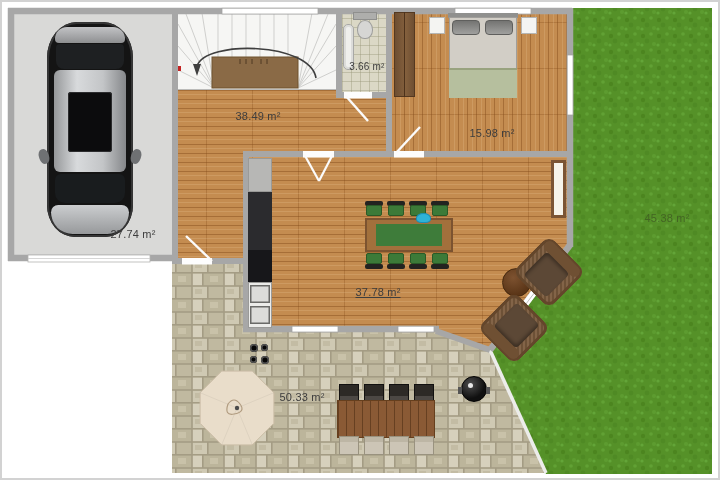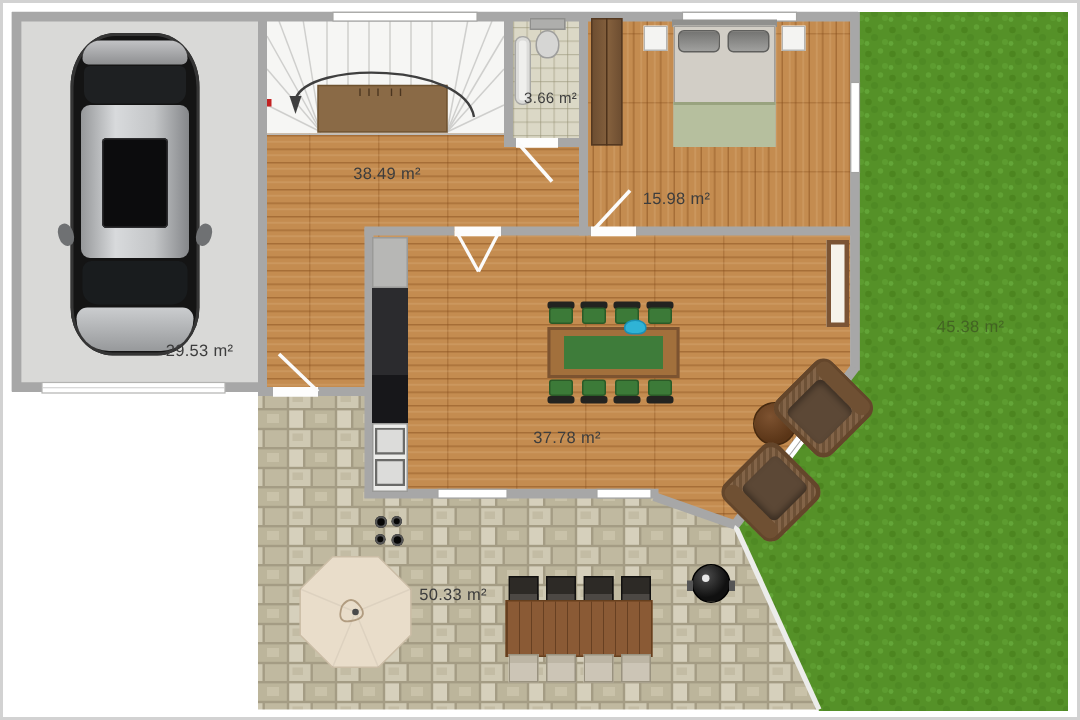--- a/index.html
+++ b/index.html
@@ -3,21 +3,21 @@
 <meta charset="utf-8">
 <style>
   html,body{margin:0;padding:0;background:#fff;font-family:"Liberation Sans",sans-serif;}
   #plan{position:relative;width:720px;height:480px;background:#fff;overflow:hidden;
         box-shadow:inset 0 0 0 2px #d2d2d2;}
   svg.base{position:absolute;left:0;top:0;z-index:1;}
   .furn{position:absolute;z-index:2;}
   .lbl{position:absolute;z-index:4;font-size:11px;color:#3d3d3d;white-space:nowrap;
        transform:translate(-50%,-50%);letter-spacing:.2px;}
   .lbl.small{font-size:10px;}
-  .lbl.grass{color:#3f5a22;opacity:.8;}
+  .lbl.grass{color:#3f5a22;opacity:.8;margin-left:20px;}
 
   
   .car{left:47px;top:22px;width:86px;height:215px;}
   .car .body{position:absolute;inset:0;background:#141414;border-radius:30px 30px 28px 28px/36px 36px 32px 32px;box-shadow:inset 0 0 0 2px #353535;}
   .car .reardeck{position:absolute;left:8px;top:5px;width:70px;height:16px;background:linear-gradient(#c2c3c5,#8e8f91);border-radius:12px 12px 4px 4px;}
   .car .rearwin{position:absolute;left:9px;top:22px;width:68px;height:25px;background:#1e2022;border-radius:4px 4px 8px 8px;}
   .car .roof{position:absolute;left:7px;top:48px;width:72px;height:102px;background:linear-gradient(90deg,#96989a,#d8dadc 32%,#c3c5c7 68%,#85878a);border-radius:6px;}
   .car .sunroof{position:absolute;left:21px;top:70px;width:44px;height:60px;background:#0c0c0d;border-radius:3px;box-shadow:inset 0 0 0 1px #2c2c2e;}
   .car .windshield{position:absolute;left:8px;top:152px;width:70px;height:29px;background:#191c1e;border-radius:6px 6px 10px 10px;}
   .car .hood{position:absolute;left:4px;top:183px;width:78px;height:29px;background:linear-gradient(#cbcdcf,#97999b);border-radius:8px 8px 24px 24px;}
@@ -338,21 +338,21 @@
     <div class="ochair-l" style="left:27px;"></div>
     <div class="ochair-l" style="left:52px;"></div>
     <div class="ochair-l" style="left:77px;"></div>
   </div>
   <div class="furn grill">
     <div class="h1"></div>
     <div class="h2"></div>
     <div class="dot"></div>
   </div>
 
-  <div class="lbl" style="left:133px;top:234px;">29.53 m²</div>
+  <div class="lbl" style="left:133px;top:234px;">27.74 m²</div>
   <div class="lbl" style="left:258px;top:116px;">38.49 m²</div>
   <div class="lbl small" style="left:367px;top:66px;">3.66 m²</div>
-  <div class="lbl" style="left:451px;top:133px;">15.98 m²</div>
-  <div class="lbl" style="left:378px;top:292px;">37.78 m²</div>
+  <div class="lbl" style="left:492px;top:133px;">15.98 m²</div>
+  <div class="lbl" style="left:378px;top:292px;text-decoration:underline;">37.78 m²</div>
   <div class="lbl" style="left:302px;top:397px;">50.33 m²</div>
   <div class="lbl grass" style="left:647px;top:218px;">45.38 m²</div>
 
 </div>
 
 </body></html>

